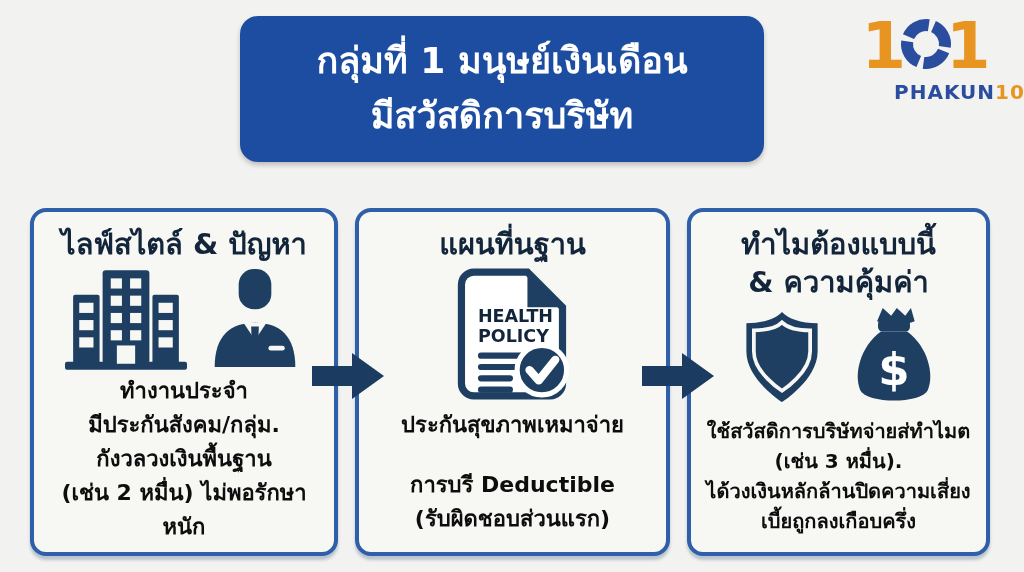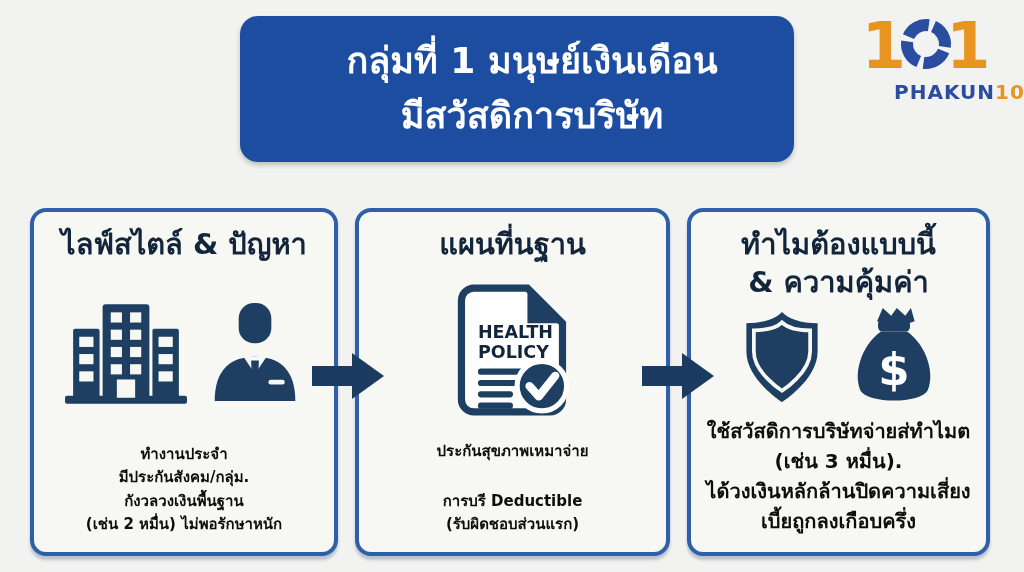--- a/index.html
+++ b/index.html
@@ -9,21 +9,20 @@
     font-family:"DejaVu Sans","Liberation Sans",sans-serif;
   }
 
   
   .title-banner {
     position:absolute; left:240px; top:16px; width:524px; height:146px;
     background:#1c4da1; border-radius:18px; color:#ffffff;
     display:flex; flex-direction:column; justify-content:center; align-items:center;
     font-weight:bold; font-size:36px; line-height:1.52; text-align:center;
     box-shadow:0 3px 5px rgba(0,0,0,0.22);
-    padding-left:30px;
   }
 
   
   .logo { position:absolute; top:14px; right:18px; width:160px; text-align:center; }
   .logo-mark { display:flex; align-items:center; justify-content:center; height:64px; }
   .logo-digit { font-size:64px; font-weight:bold; color:#e89420; line-height:60px; }
   .logo-ring { margin:0 -9px; position:relative; z-index:1; }
   .logo-word { margin-top:2px; font-size:20px; font-weight:bold; letter-spacing:1px; color:#2a4d9f;margin-left:48px; }
   .logo-word .num { color:#e89420; }
 
@@ -38,21 +37,21 @@
   .card1 { left:30px;  width:308px; }
   .card2 { left:355px; width:315px; }
   .card3 { left:687px; width:303px; }
 
   .card-heading {
     font-size:29px; font-weight:bold; color:#13253a;
     text-align:center; line-height:1.3;
   }
   .icon-row { flex:1; display:flex; align-items:center; justify-content:center; gap:20px; }
   .card-body {
-    font-size:15px; font-weight:bold; color:#0d0d0d;
+    font-size:22px; font-weight:bold; color:#0d0d0d;
     text-align:center; line-height:1.55;
   }
   .card3 .card-body { font-size:20px; line-height:1.5; }
   .body-gap { height:26px; }
 
   
   .flow-arrow { position:absolute; top:353px; width:72px; height:46px; z-index:5; }
   .arrow1 { left:312px; }
   .arrow2 { left:642px; }
 </style>

